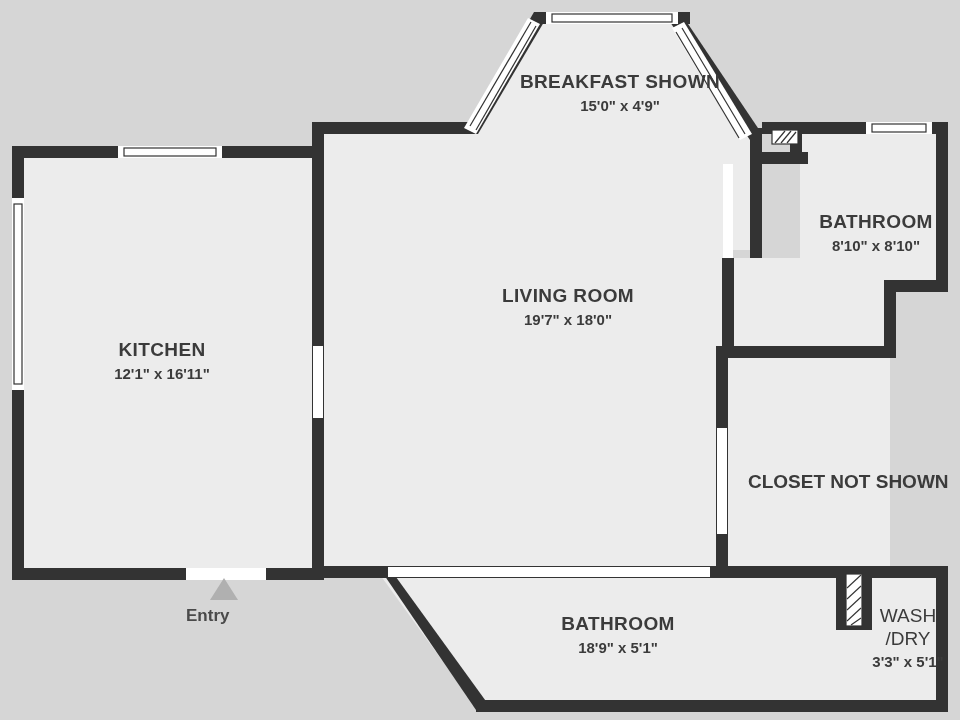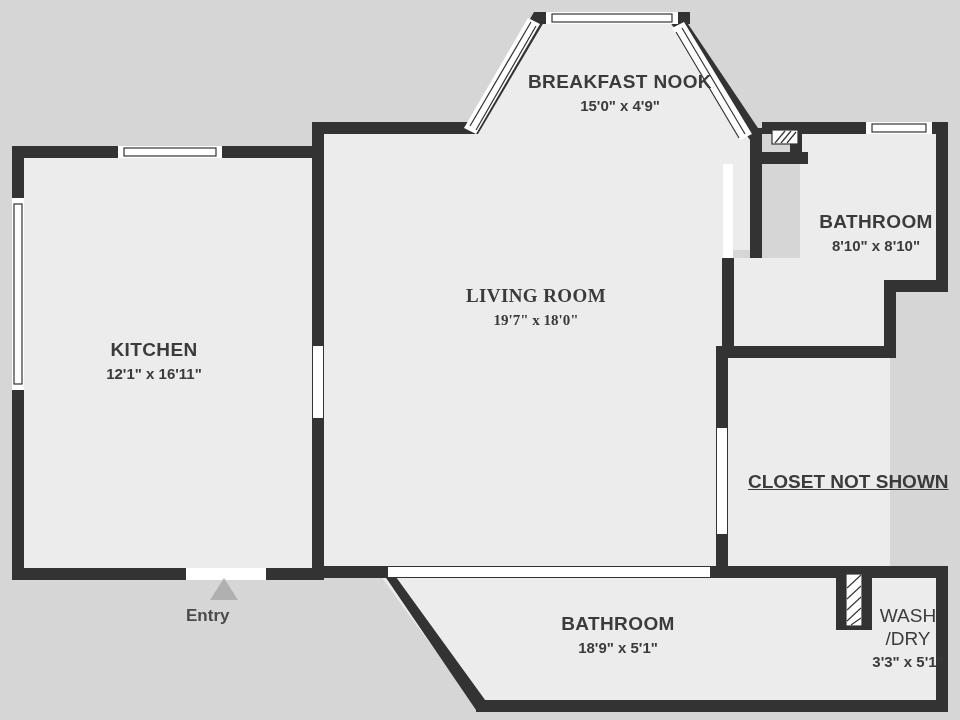--- a/index.html
+++ b/index.html
@@ -43,21 +43,20 @@
     display: block;
     margin-top: 3px;
   }
   .note-label {
     position: absolute;
     font-size: 19px;
     font-weight: bold;
     color: #3b3b3b;
     white-space: nowrap;
     user-select: none;
-    text-decoration: underline;
   }
   .entry-label {
     position: absolute;
     font-size: 17px;
     font-weight: bold;
     color: #4a4a4a;
     white-space: nowrap;
     user-select: none;
   }
   .wrapped-name {
@@ -188,31 +187,31 @@
       <line x1="847" y1="588" x2="861" y2="575" stroke="#333333" stroke-width="1.1"></line>
       <line x1="847" y1="599" x2="861" y2="586" stroke="#333333" stroke-width="1.1"></line>
       <line x1="847" y1="610" x2="861" y2="597" stroke="#333333" stroke-width="1.1"></line>
       <line x1="847" y1="621" x2="861" y2="608" stroke="#333333" stroke-width="1.1"></line>
       <line x1="851" y1="625" x2="861" y2="618" stroke="#333333" stroke-width="1.1"></line>
     </g>
 
     <polygon points="224,578 238,600 210,600" fill="#b0b0b0"></polygon>
   </svg>
 
-  <div class="room-label" style="left:54px; top:338px; width:200px;text-align:center;">
+  <div class="room-label" style="left:62px; top:338px; width:200px;text-align:center;">
     <span class="room-name">KITCHEN</span>
     <span class="room-dims">12'1" x 16'11"</span>
   </div>
 
   <div class="room-label" style="left:486px; top:70px; width:268px;">
-    <span class="room-name">BREAKFAST NOOK</span>
+    <span class="room-name">BREAKFAST SHOWN</span>
     <span class="room-dims">15'0" x 4'9"</span>
   </div>
 
-  <div class="room-label" style="left:436px; top:284px; width:200px;font-family:Liberation Serif, serif;">
+  <div class="room-label" style="left:468px; top:284px; width:200px;">
     <span class="room-name">LIVING ROOM</span>
     <span class="room-dims">19'7" x 18'0"</span>
   </div>
 
   <div class="room-label" style="left:776px; top:210px; width:200px;">
     <span class="room-name">BATHROOM</span>
     <span class="room-dims">8'10" x 8'10"</span>
   </div>
 
   <div class="room-label" style="left:518px; top:612px; width:200px;">

